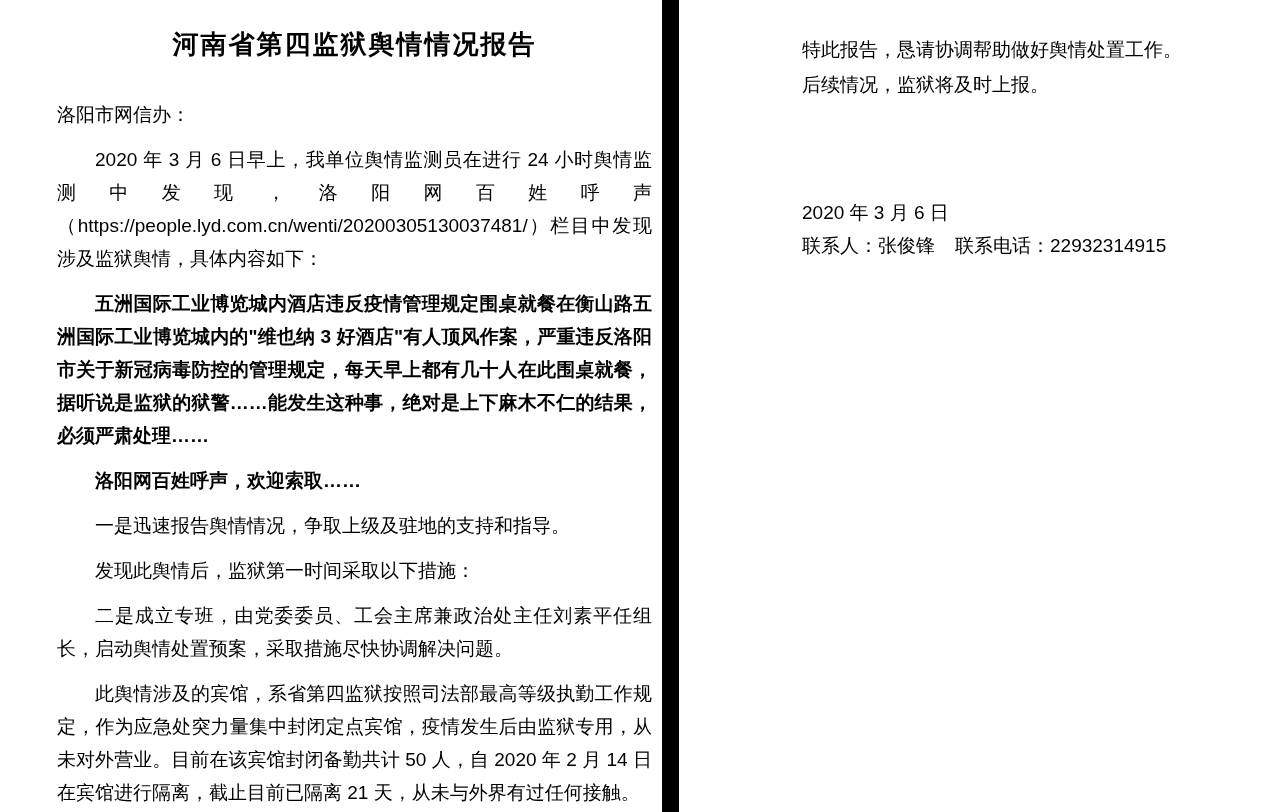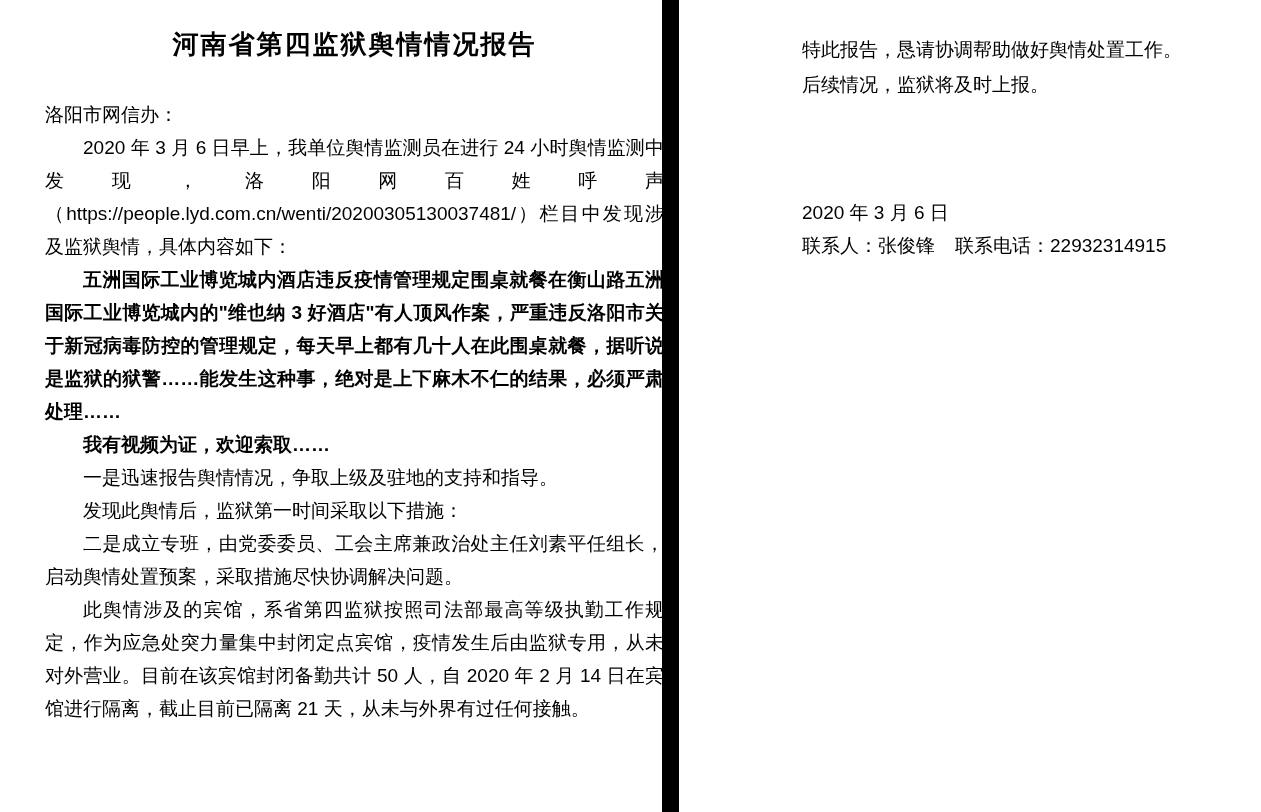--- a/index.html
+++ b/index.html
@@ -42,21 +42,21 @@
   }
   .doc-title {
     margin: 0 0 38px 0;
     font-size: 26px;
     line-height: 31px;
     font-weight: bold;
     text-align: center;
     letter-spacing: 2px;
   }
   .page-left p {
-    margin: 0;
+    margin: 12px;
     font-size: 19px;
     line-height: 33px;
     text-align: justify;
     text-justify: inter-character;
   }
   .page-right p {
     margin: 0;
     font-size: 19px;
     line-height: 35px;
     text-align: left;
@@ -79,21 +79,21 @@
 
 <div class="page page-left">
   <h1 class="doc-title">河南省第四监狱舆情情况报告</h1>
 
   <p>洛阳市网信办：</p>
 
   <p class="indent"><span>2020 年 3 月 6 日早上，我单位舆情监测员在进行 24 小时舆情监测中发现，洛阳网百姓呼声</span><span class="nowrap">（https://people.lyd.com.cn/wenti/20200305130037481/）</span><span>栏目中发现涉及监狱舆情，具体内容如下：</span></p>
 
   <p class="indent bold">五洲国际工业博览城内酒店违反疫情管理规定围桌就餐在衡山路五洲国际工业博览城内的"维也纳 3 好酒店"有人顶风作案，严重违反洛阳市关于新冠病毒防控的管理规定，每天早上都有几十人在此围桌就餐，据听说是监狱的狱警……能发生这种事，绝对是上下麻木不仁的结果，必须严肃处理……</p>
 
-  <p class="indent bold">我有视频为证，欢迎索取……</p>
+  <p class="indent bold">洛阳网百姓呼声，欢迎索取……</p>
 
   <p class="indent">一是迅速报告舆情情况，争取上级及驻地的支持和指导。</p>
 
   <p class="indent">发现此舆情后，监狱第一时间采取以下措施：</p>
 
   <p class="indent">二是成立专班，由党委委员、工会主席兼政治处主任刘素平任组长，启动舆情处置预案，采取措施尽快协调解决问题。</p>
 
   <p class="indent">此舆情涉及的宾馆，系省第四监狱按照司法部最高等级执勤工作规定，作为应急处突力量集中封闭定点宾馆，疫情发生后由监狱专用，从未对外营业。目前在该宾馆封闭备勤共计 50 人，自 2020 年 2 月 14 日在宾馆进行隔离，截止目前已隔离 21 天，从未与外界有过任何接触。</p>
 </div>
 

